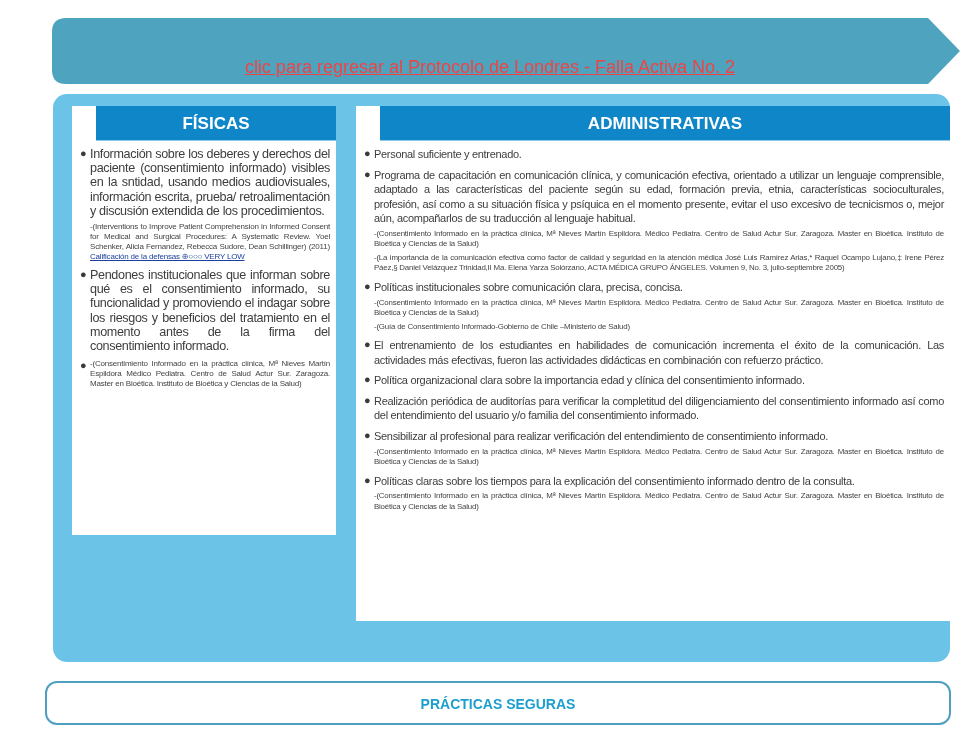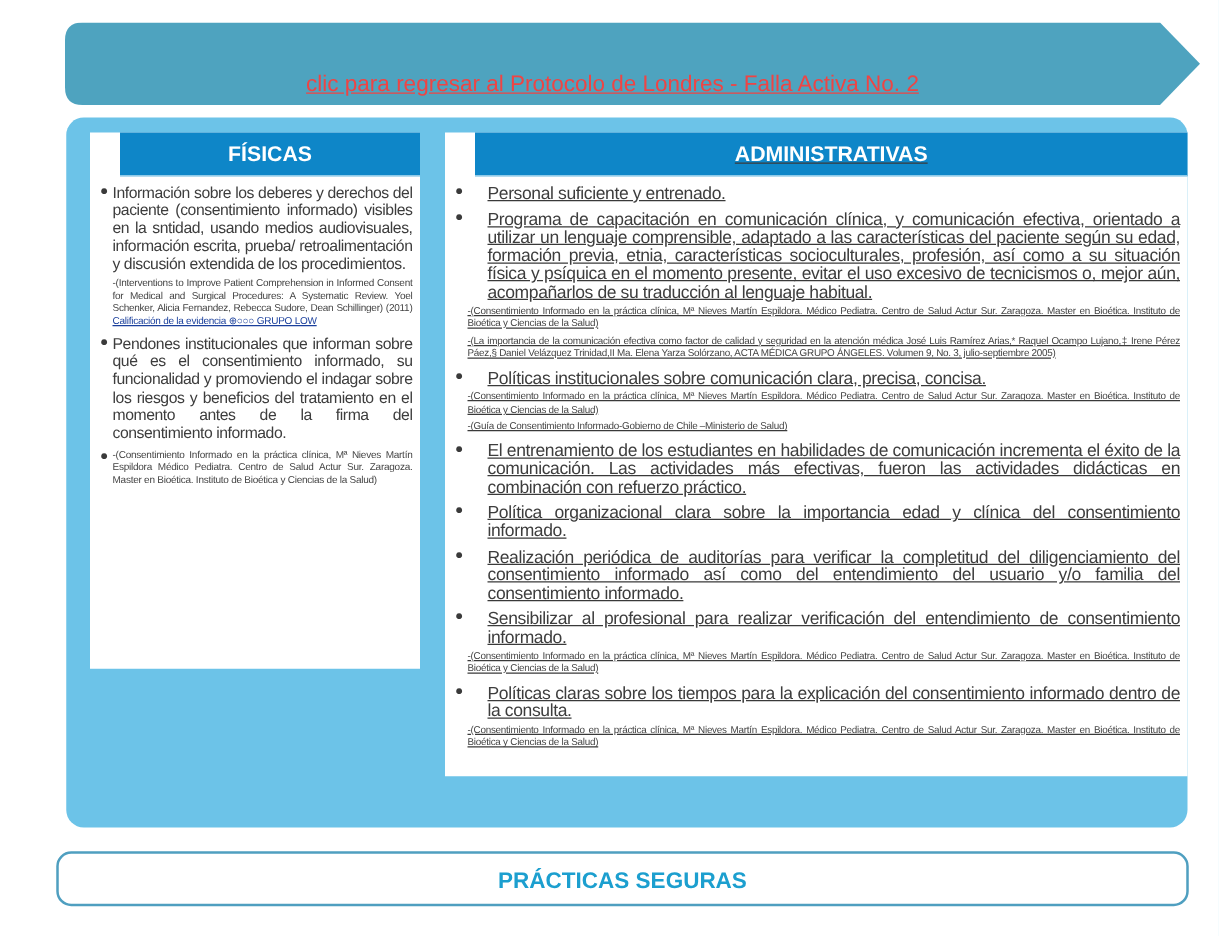--- a/index.html
+++ b/index.html
@@ -16,58 +16,58 @@
 
   
   .panel { position: absolute; left: 53px; top: 94px; width: 897px; height: 568px;
            background: #6cc3e8; border-radius: 14px; }
 
   .card { position: absolute; background: #ffffff; }
   .card-header { background: #0e86c8; color: #ffffff; font-weight: bold; text-align: center;
                  font-size: 17px; height: 34px; line-height: 36px; border-bottom: 1px solid #8fcbe9; margin-left: 24px; }
 
   .card-left { left: 72px; top: 106px; width: 264px; height: 429px; }
-  .card-right { left: 356px; top: 106px; width: 594px; height: 515px; text-decoration: underline; }
+  .card-right { left: 356px; top: 106px; width: 594px; height: 515px; }
 
   .list { list-style: none; margin: 0; padding: 6px 6px 0 8px; }
   .item { position: relative; padding-left: 10px; margin-bottom: 6px; }
   .bullet { position: absolute; left: 0; top: 0; font-size: 11px; color: #3a3a3a; }
   .item-text { font-size: 12.6px; line-height: 14.2px; text-align: justify; color: #3d3d3d;
                letter-spacing: -0.35px; display: block; }
-  .card-right .item-text { font-size: 14px; line-height: 14.6px; letter-spacing: -0.3px; margin-left: 16px; }
+  .card-right .item-text { font-size: 11px; line-height: 14.6px; letter-spacing: -0.3px; }
   .ref { display: block; font-size: 8px; line-height: 10px; color: #444; margin-top: 4px;
          letter-spacing: -0.2px; text-align: justify; }
   .card-right .ref { font-size: 7.9px; line-height: 10.5px; margin-top: 3px; }
   .ref-link { color: #1a3f9c; text-decoration: underline; cursor: pointer; }
 
   
   .practicas { position: absolute; left: 45px; top: 681px; width: 906px; height: 44px;
                border: 2px solid #4f9fc0; border-radius: 12px; background: #ffffff;
                box-sizing: border-box; text-align: center; cursor: pointer; }
-  .practicas-label { color: #1c9fcf; font-weight: bold; font-size: 18px; line-height: 42px; margin-top: 43px; }
+  .practicas-label { color: #1c9fcf; font-weight: bold; font-size: 14px; line-height: 42px; margin-top: 43px; }
 </style>
 </head>
 <body>
 
 <div class="banner">
   <svg width="908" height="66">
     <path d="M14 0 H876 L908 33 L876 66 H14 Q0 66 0 52 V14 Q0 0 14 0 Z" fill="#4ea3bf"></path>
   </svg>
   <a class="banner-link">clic para regresar al Protocolo de Londres - Falla Activa No. 2</a>
 </div>
 
 <div class="panel"></div>
 
 <div class="card card-left">
   <div class="card-header">FÍSICAS</div>
   <ul class="list">
     <li class="item">
       <span class="bullet">●</span>
       <span class="item-text">Información sobre los deberes y derechos del paciente (consentimiento informado) visibles en la sntidad, usando medios audiovisuales, información escrita, prueba/ retroalimentación y discusión extendida de los procedimientos.</span>
-      <span class="ref"><span>-(Interventions to Improve Patient Comprehension in Informed Consent for Medical and Surgical Procedures: A Systematic Review. Yoel Schenker, Alicia Fernandez, Rebecca Sudore, Dean Schillinger) (2011) </span><a class="ref-link">Calificación de la evidencia ⊕○○○ GRUPO LOW</a></span>
+      <span class="ref"><span>-(Interventions to Improve Patient Comprehension in Informed Consent for Medical and Surgical Procedures: A Systematic Review. Yoel Schenker, Alicia Fernandez, Rebecca Sudore, Dean Schillinger) (2011) </span><a class="ref-link">Calificación de la defensas ⊕○○○ VERY LOW</a></span>
     </li>
     <li class="item">
       <span class="bullet">●</span>
       <span class="item-text">Pendones institucionales que informan sobre qué es el consentimiento informado, su funcionalidad y promoviendo el indagar sobre los riesgos y beneficios del tratamiento en el momento antes de la firma del consentimiento informado.</span>
     </li>
     <li class="item">
       <span class="bullet">●</span>
       <span class="ref">-(Consentimiento Informado en la práctica clínica, Mª Nieves Martín Espildora Médico Pediatra. Centro de Salud Actur Sur. Zaragoza. Master en Bioética. Instituto de Bioética y Ciencias de la Salud)</span>
     </li>
   </ul>

